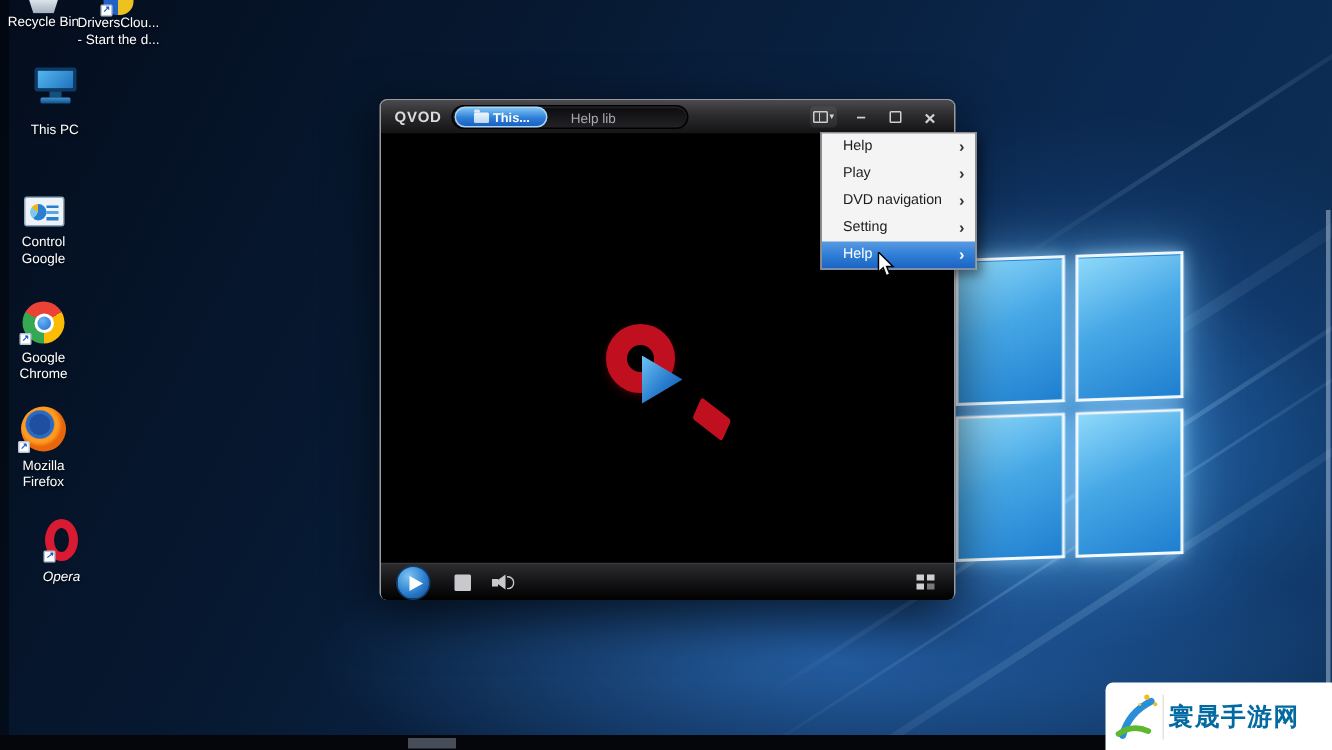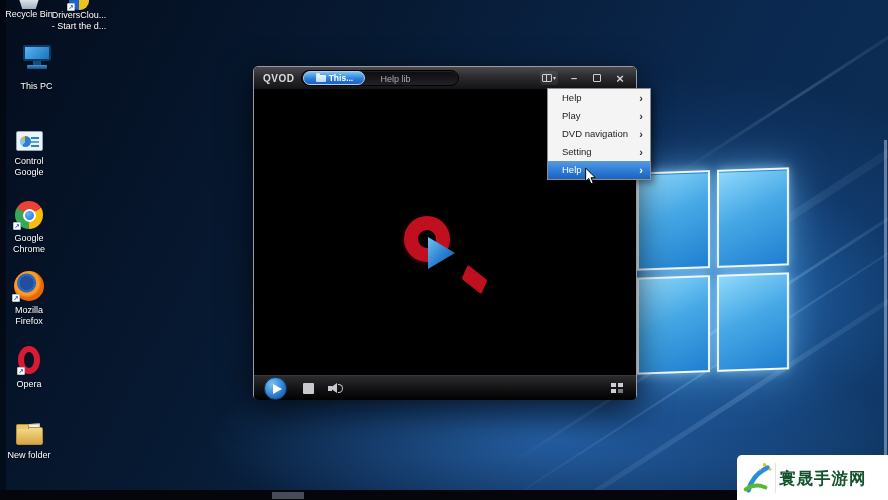--- a/index.html
+++ b/index.html
@@ -161,21 +161,21 @@
     border:1px solid #a0a0a4; box-shadow:3px 3px 7px rgba(0,0,0,0.40); z-index:31; padding:2px 0; }
   .submenu-row { height:20px; line-height:20px; padding-left:15px; font-size:9.5px; color:#2a2a2a; cursor:pointer; }
   .submenu-sep { height:1px; margin:1px 7px; background:#ddd; }
   .cursor { position:absolute; left:584px; top:168px; z-index:40; }
 
   
   .watermark { position:absolute; right:0; bottom:0; width:151px; height:45px; background:#fff;
     border-radius:5px 0 0 0; z-index:50; display:flex; align-items:center; }
   .wm-logo { margin-left:3px; width:34px; height:36px; }
   .wm-sep { width:1px; height:30px; background:#e4e4e4; margin:0 3px 0 1px; }
-  .wm-text .t1 { font-size:16.5px; font-weight:bold; color:#14532d; letter-spacing:1px; line-height:20px; }
+  .wm-text .t1 { font-size:16.5px; font-weight:bold; color:#0369a1; letter-spacing:1px; line-height:20px; }
   .wm-text .t2 { font-size:7.5px; color:#f09600; letter-spacing:2.6px; line-height:10px; }
 </style>
 </head>
 <body>
 
 <div class="screen">
 
   <div class="beam b5"></div>
   <div class="beam b1"></div>
   <div class="beam b2"></div>
@@ -229,32 +229,25 @@
     <div style="margin-top:4px;">Google</div>
     <div>Chrome</div>
   </div>
   <div class="dicon" style="left:0; top:271px;">
     <div class="art art-firefox">
       <span class="badge">↗</span>
     </div>
     <div style="margin-top:4px;">Mozilla</div>
     <div>Firefox</div>
   </div>
-  <div class="dicon" style="left:0; top:346px;">
+  <div class="dicon" style="left:12px; top:346px;font-style:italic;">
     <div class="art art-opera">
       <span class="badge" style="left:-7px; bottom:-7px;">↗</span>
     </div>
     <div style="margin-top:5px;">Opera</div>
-  </div>
-  <div class="dicon" style="left:0; top:424px;">
-    <div class="art art-folder">
-      <div class="paper"></div>
-        <div class="body"></div>
-    </div>
-    <div style="margin-top:5px;">New folder</div>
   </div>
 
   <div class="window">
     <div class="titlebar">
       <span class="app-title">QVOD</span>
       <div class="tab-capsule">
         <div class="tab-open">
           <span class="mini-folder"></span>
           <span>This...</span>
         </div>

